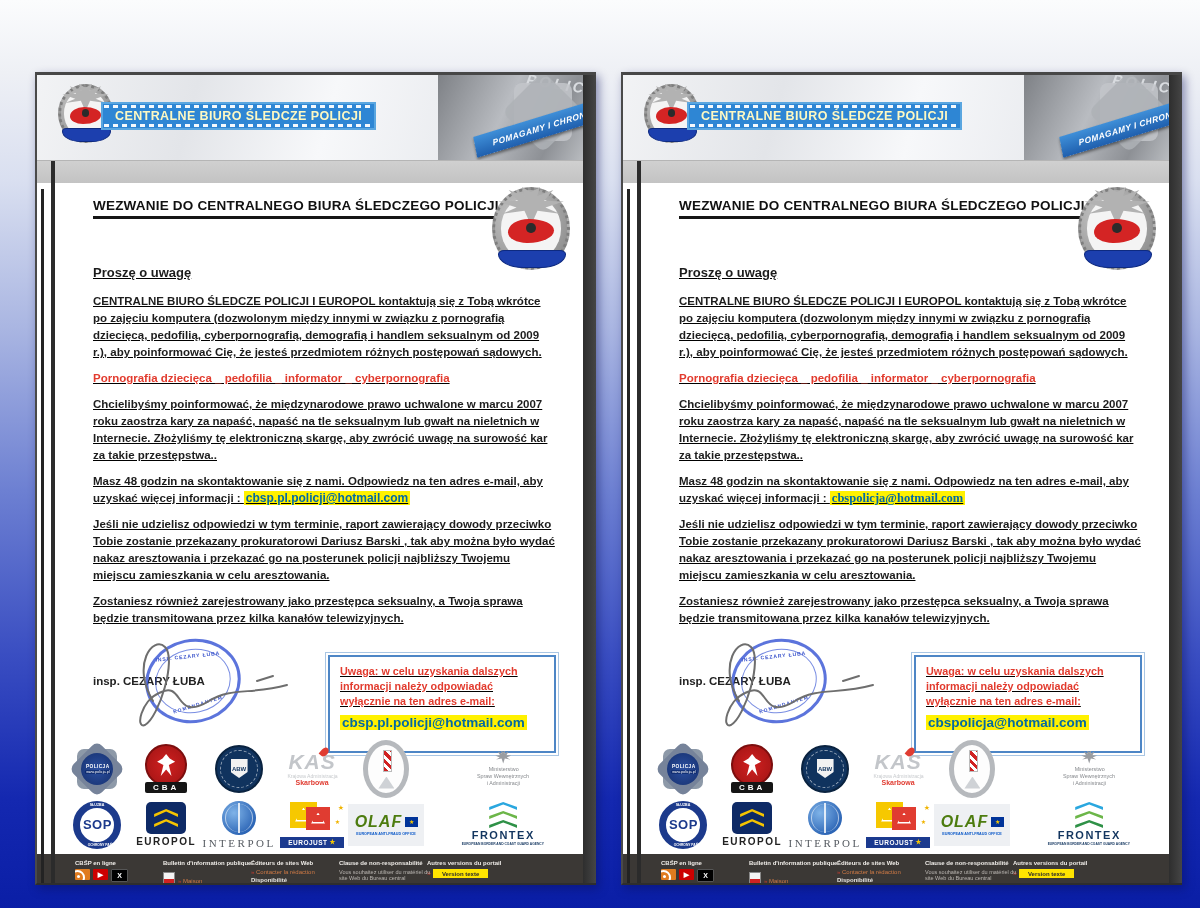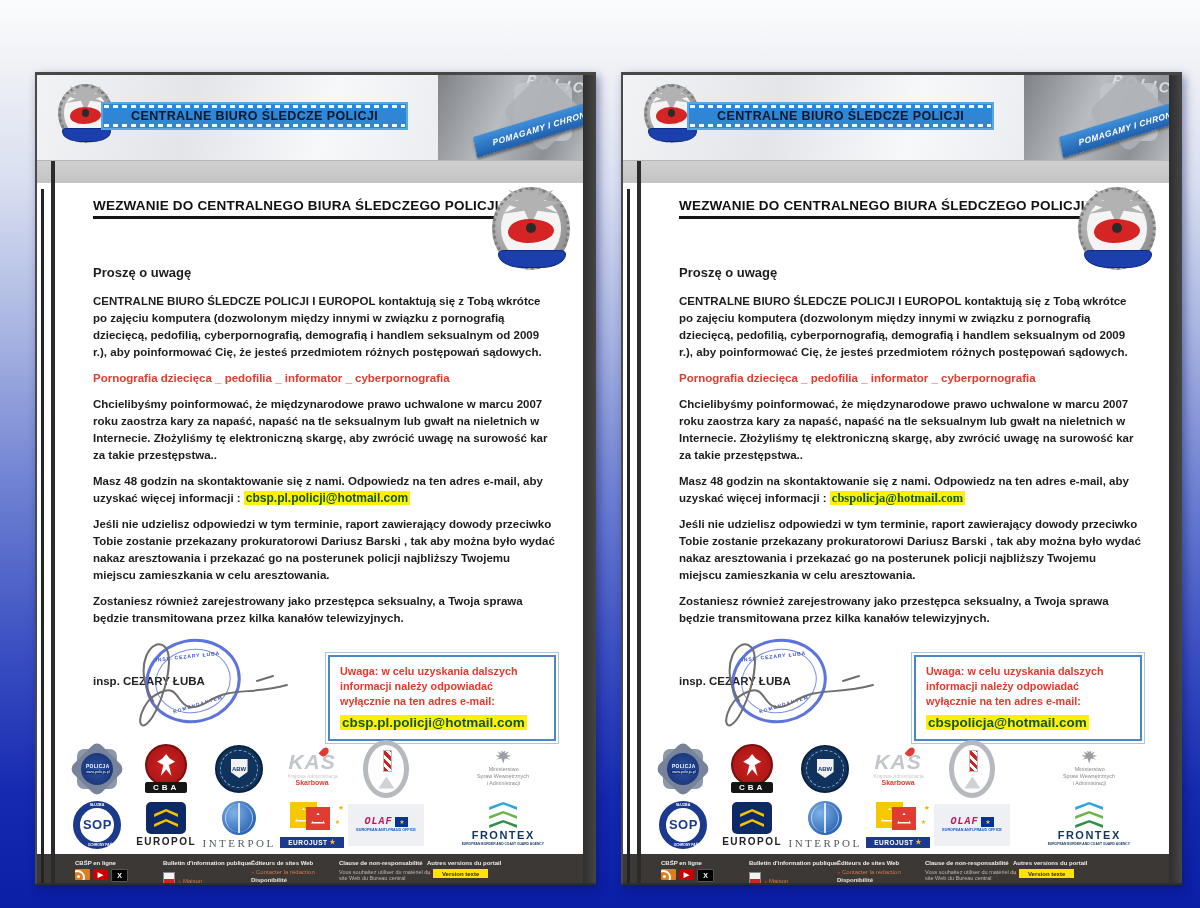--- a/index.html
+++ b/index.html
@@ -15,22 +15,22 @@
   .docs-row{position:absolute;top:72px;left:35px;width:1165px;display:flex;gap:25px;}
   .doc{position:relative;width:561px;height:813px;background:#fff;box-sizing:border-box;
     border-top:3px solid #474747;border-left:2px solid #4a4a4a;border-bottom:2px solid #2e2e2e;
     box-shadow:3px 4px 9px rgba(8,16,90,.45);display:flex;flex-direction:column;}
   .right-bar{position:absolute;top:0;right:0;bottom:0;width:13px;background:linear-gradient(90deg,#2e2e2e,#454545);z-index:30;}
   .scan-a{position:absolute;left:4px;top:114px;bottom:0;width:3px;background:#232323;z-index:25;}
   .scan-b{position:absolute;left:14px;top:86px;bottom:0;width:4px;background:#2b2b2b;z-index:25;}
   
   .doc-header{position:relative;height:85px;flex:none;overflow:hidden;
     background:linear-gradient(105deg,#f2f3f5 0%,#e3e5e9 28%,#f7f8fa 52%,#e8eaee 78%,#f3f4f6 100%);}
-  .agency-banner{position:absolute;left:64px;top:27px;height:24px;padding:0 28px;display:flex;align-items:center;
-    background:#2e86d4;border:2px solid #5aa6e0;color:#0f172a;font-size:12.5px;font-weight:700;letter-spacing:.4px;white-space:nowrap;}
+  .agency-banner{position:absolute;left:64px;top:27px;height:24px;padding:0 12px;display:flex;align-items:center;
+    background:#2e86d4;border:2px solid #5aa6e0;color:#fef9c3;font-size:12.5px;font-weight:700;letter-spacing:.4px;white-space:nowrap;}
   .agency-banner::before,.agency-banner::after{content:'';position:absolute;left:1px;right:1px;height:3px;
     background-image:repeating-linear-gradient(90deg,rgba(255,255,255,.95) 0 5px,transparent 5px 9px);}
   .agency-banner::before{top:1px;} .agency-banner::after{bottom:1px;}
   .badge-photo{position:absolute;right:0;top:0;width:158px;height:85px;overflow:hidden;
     background:linear-gradient(115deg,#7e8186 0%,#b9bcc1 42%,#8d9095 72%,#c6c9cd 100%);}
   .badge-star{position:absolute;right:18px;top:2px;width:70px;height:70px;}
   .badge-star::before,.badge-star::after{content:'';position:absolute;inset:6px;background:#c3c6ca;border-radius:8px;opacity:.85;}
   .badge-star::after{transform:rotate(45deg);background:#aeb1b6;}
   .badge-police-text{position:absolute;top:2px;right:-16px;color:#d9dce0;font-size:15px;font-style:italic;
     letter-spacing:3px;font-weight:700;transform:rotate(9deg);}
@@ -47,43 +47,43 @@
   .cbsp-emblem .eagle{position:absolute;top:0;left:8%;width:84%;height:46%;background:#b2b2b2;
     clip-path:polygon(50% 14%,36% 0,41% 24%,16% 8%,30% 36%,0 38%,28% 54%,6% 70%,40% 62%,50% 100%,60% 62%,94% 70%,72% 54%,100% 38%,70% 36%,84% 8%,59% 24%,64% 0);}
   .cbsp-emblem .poland{position:absolute;top:39%;left:21%;width:58%;height:29%;background:#d42424;
     border-radius:46% 54% 58% 42% / 55% 48% 52% 45%;}
   .cbsp-emblem .octo{position:absolute;top:43%;left:44%;width:13%;height:13%;background:#2b2b2b;border-radius:50%;}
   .cbsp-emblem .rib{position:absolute;bottom:2%;left:8%;width:84%;height:20%;background:#1c3fae;
     border:1px solid #0e2a80;border-radius:12% 12% 50% 50% / 30% 30% 100% 100%;}
   .emb-small{left:21px;top:9px;width:55px;height:59px;}
   .emb-large{right:26px;top:4px;width:78px;height:83px;z-index:5;}
   
-  .doc-body{position:relative;flex:none;height:553px;padding:6px 40px 0 56px;box-sizing:border-box;background:#fff;}
+  .doc-body{position:relative;flex:none;height:553px;padding:6px 40px 0 56px;box-sizing:border-box;background:#fff;text-decoration:underline;}
   .doc-title{font-size:13.5px;font-weight:700;color:#111;margin:9px 0 0;display:inline-block;white-space:nowrap;
     border-bottom:3px solid #151515;padding-bottom:3px;letter-spacing:.2px;}
   .salutation{font-size:13px;font-weight:700;color:#1c1c1c;margin:46px 0 13px;}
   .para{font-size:11.5px;line-height:17px;font-weight:700;color:#1d1d1d;margin:0 0 9px;}
   .keywords{font-size:11.5px;line-height:17px;font-weight:700;color:#e23b2e;margin:0 0 9px;}
-  .hl-email{background:#fff100;color:#14532d;font-weight:700;font-size:12px;padding:0 2px;}
+  .hl-email{background:#fff100;color:#0369a1;font-weight:700;font-size:12px;padding:0 2px;}
   .serif{font-family:"Liberation Serif",serif;font-size:12.5px;}
   .box-email{font-size:13.5px;display:inline-block;margin-top:3px;}
   
   .sig-row{display:flex;align-items:flex-start;margin-top:12px;}
   .sig-block{position:relative;width:235px;height:100px;flex:none;}
   .sig-name{position:absolute;left:0;top:36px;font-size:11.5px;font-weight:700;color:#222;z-index:1;white-space:nowrap;}
   .stamp{position:absolute;left:52px;top:0;width:96px;height:84px;border:3px solid rgba(64,92,214,.85);
     border-radius:50%;transform:rotate(-12deg);z-index:2;box-sizing:border-box;}
   .stamp::before{content:'';position:absolute;inset:7px;border:1.5px solid rgba(64,92,214,.7);border-radius:50%;}
   .stamp-t1{position:absolute;top:11px;left:0;right:0;text-align:center;font-size:6px;color:#3c55cc;font-weight:700;
     letter-spacing:1px;transform:rotate(6deg) scale(.85);white-space:nowrap;}
   .stamp-t2{position:absolute;bottom:12px;left:0;right:0;text-align:center;font-size:6px;color:#3c55cc;font-weight:700;
     letter-spacing:1.5px;transform:rotate(-5deg) scale(.8);white-space:nowrap;}
   .sig-squiggle{position:absolute;left:8px;top:-8px;width:210px;height:108px;z-index:3;}
   .notice-box{margin-left:auto;margin-top:16px;width:288px;box-sizing:border-box;background:#fff;
-    border:2px solid #4d86c6;outline:1px solid #a9c6e4;outline-offset:2px;padding:7px 10px 8px;}
+    border:2px solid #4d86c6;outline:1px solid #a9c6e4;outline-offset:2px;padding:7px 10px 20px;}
   .notice-red{color:#e23b2e;font-size:10.8px;font-weight:700;line-height:15px;margin:0 0 3px;}
   
   .logos{flex:none;height:118px;background:#fff;box-sizing:border-box;padding:6px 18px 2px 28px;
     display:grid;grid-template-columns:repeat(6,1fr);grid-auto-rows:53px;row-gap:3px;column-gap:4px;
     align-items:center;justify-items:center;}
   .lgc{position:relative;display:flex;flex-direction:column;align-items:center;justify-content:flex-start;}
   
   .pol-star{position:relative;width:50px;height:50px;}
   .pol-star::before,.pol-star::after{content:'';position:absolute;inset:5px;background:#8d99a8;border-radius:7px;}
   .pol-star::after{transform:rotate(45deg);background:#76839a;}
@@ -143,21 +143,21 @@
   .ej-y::before,.ej-r::before{content:'';position:absolute;inset:6px 5px;border:2px solid #fff;
     clip-path:polygon(0 100%,50% 0,100% 100%);}
   .ej-bar{position:absolute;left:0;bottom:0;width:64px;height:11px;background:#1b3a8f;color:#fff;
     display:flex;align-items:center;justify-content:center;font-size:6.5px;font-weight:700;letter-spacing:.5px;gap:2px;}
   .ej-star{color:#f6c800;}
   .ej-s1{position:absolute;right:0;top:2px;color:#f0b400;font-size:7px;}
   .ej-s2{position:absolute;right:4px;top:16px;color:#f0b400;font-size:6px;}
   
   .olaf-box{width:76px;height:42px;background:#eef0f3;display:flex;flex-direction:column;align-items:center;justify-content:center;}
   .olaf-row{display:flex;align-items:center;gap:3px;}
-  .olaf-word{font-size:10px;font-weight:900;font-style:italic;color:#be185d;letter-spacing:1px;font-family:Liberation Mono, monospace;}
+  .olaf-word{font-size:16px;font-weight:900;font-style:italic;color:#4d7c0f;letter-spacing:1px;}
   .olaf-flag{width:13px;height:10px;background:#003399;display:flex;align-items:center;justify-content:center;
     color:#f6c800;font-size:6px;}
   .olaf-sub{font-size:6px;color:#0a58c8;font-weight:700;transform:scale(.62);white-space:nowrap;}
   
   .ftx-chevs{display:flex;flex-direction:column;gap:1px;align-items:center;}
   .ftx-chev{width:28px;height:8px;clip-path:polygon(0 100%,50% 30%,100% 100%,100% 62%,50% 0,0 62%);}
   .ftx-word{font-size:11px;font-weight:900;color:#12355f;letter-spacing:1.5px;margin-top:1px;}
   .ftx-sub{font-size:6px;color:#12355f;font-weight:700;transform:scale(.55);white-space:nowrap;}
   
   .doc-footer{flex:1;background:#3b3835;display:flex;padding:4px 16px 0 38px;gap:2px;box-sizing:border-box;overflow:hidden;}

